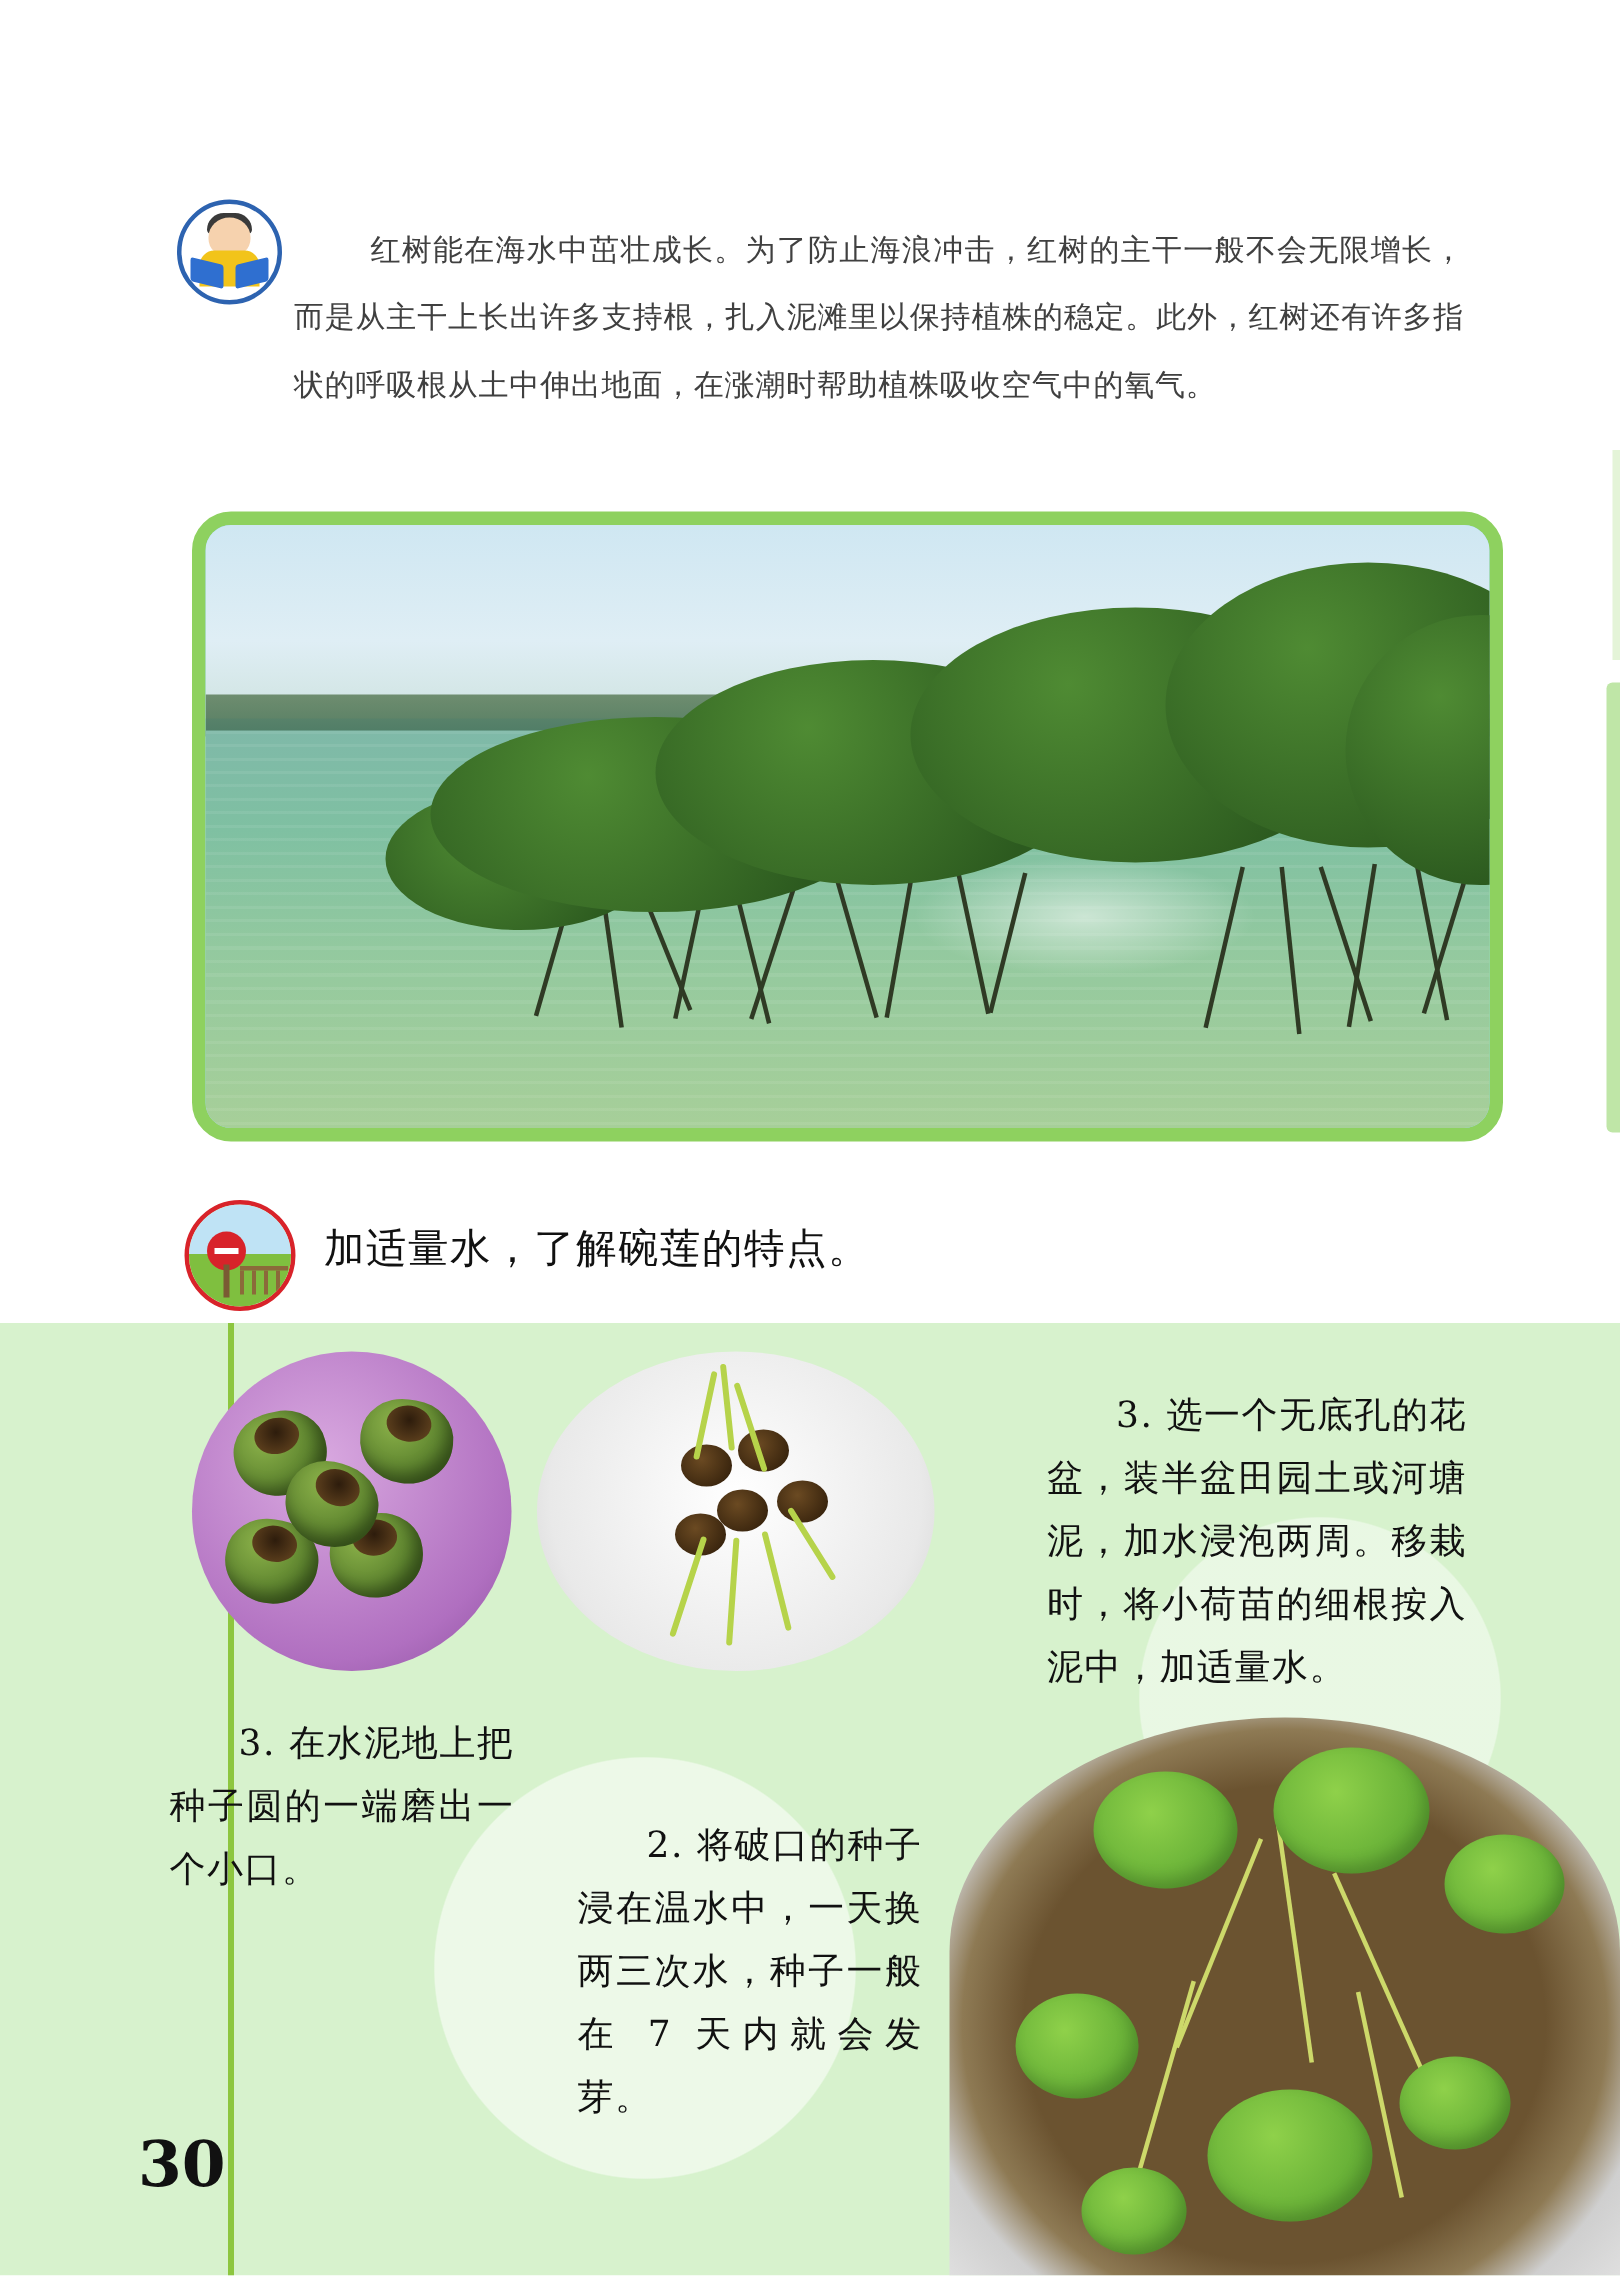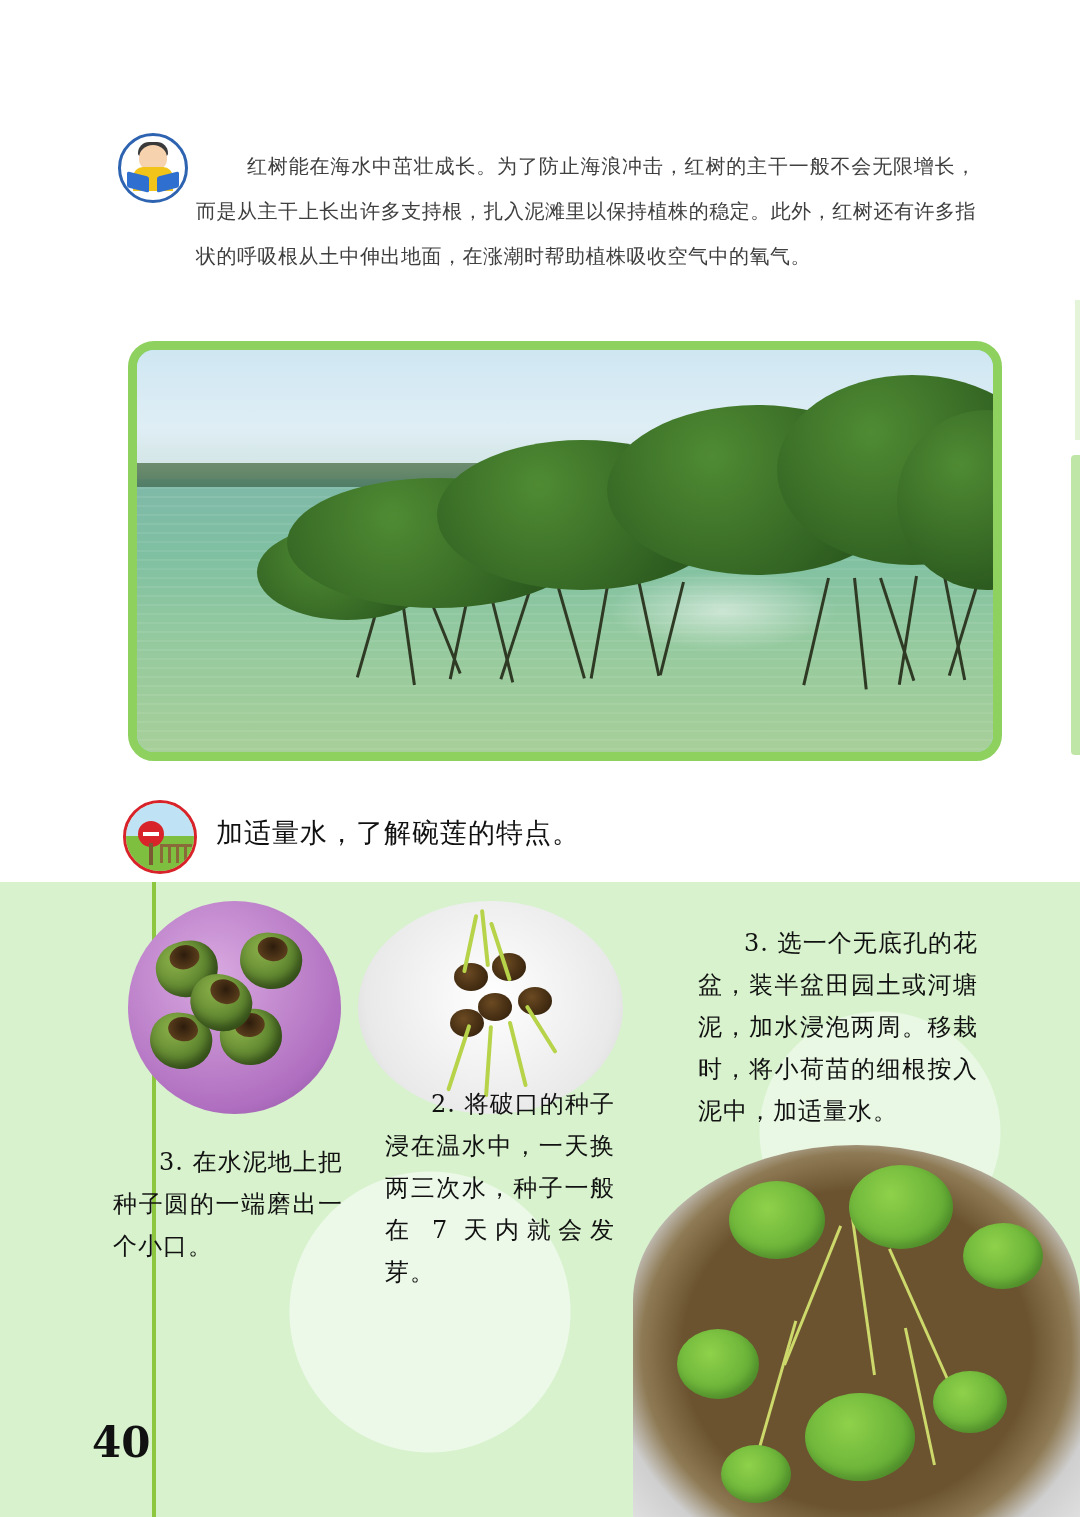--- a/index.html
+++ b/index.html
@@ -323,21 +323,21 @@
   .caption {
     position: absolute;
     font-size: 24px;
     line-height: 42px;
     color: #111;
     font-family: "DejaVu Serif", "Liberation Serif", serif;
     letter-spacing: 1px;
     text-align: justify;
   }
   .cap1 { left: 113px; top: 1141px; width: 230px; text-indent: 46px; }
-  .cap2 { left: 385px; top: 1083px; width: 230px; text-indent: 46px; }
+  .cap2 { left: 385px; top: 1209px; width: 230px; text-indent: 46px; }
   .cap3 { left: 698px; top: 922px;  width: 280px; text-indent: 46px; }
 
   
   .page-number {
     position: absolute;
     left: 92px;
     top: 1418px;
     font-size: 42px;
     font-weight: bold;
     color: #111;
@@ -442,15 +442,15 @@
     <div class="lily" style="left:44px;  top:184px; width:82px;  height:70px;"></div>
     <div class="lily" style="left:172px; top:248px; width:110px; height:88px;"></div>
     <div class="lily" style="left:300px; top:226px; width:74px;  height:62px;"></div>
     <div class="lily" style="left:88px;  top:300px; width:70px;  height:58px;"></div>
   </div>
 
   <div class="caption cap1">3. 在水泥地上把种子圆的一端磨出一个小口。</div>
   <div class="caption cap2">2. 将破口的种子浸在温水中，一天换两三次水，种子一般在 7 天内就会发芽。</div>
   <div class="caption cap3">3. 选一个无底孔的花盆，装半盆田园土或河塘泥，加水浸泡两周。移栽时，将小荷苗的细根按入泥中，加适量水。</div>
 
-  <div class="page-number">40</div>
+  <div class="page-number">30</div>
 
 </div>
 
 </body></html>

